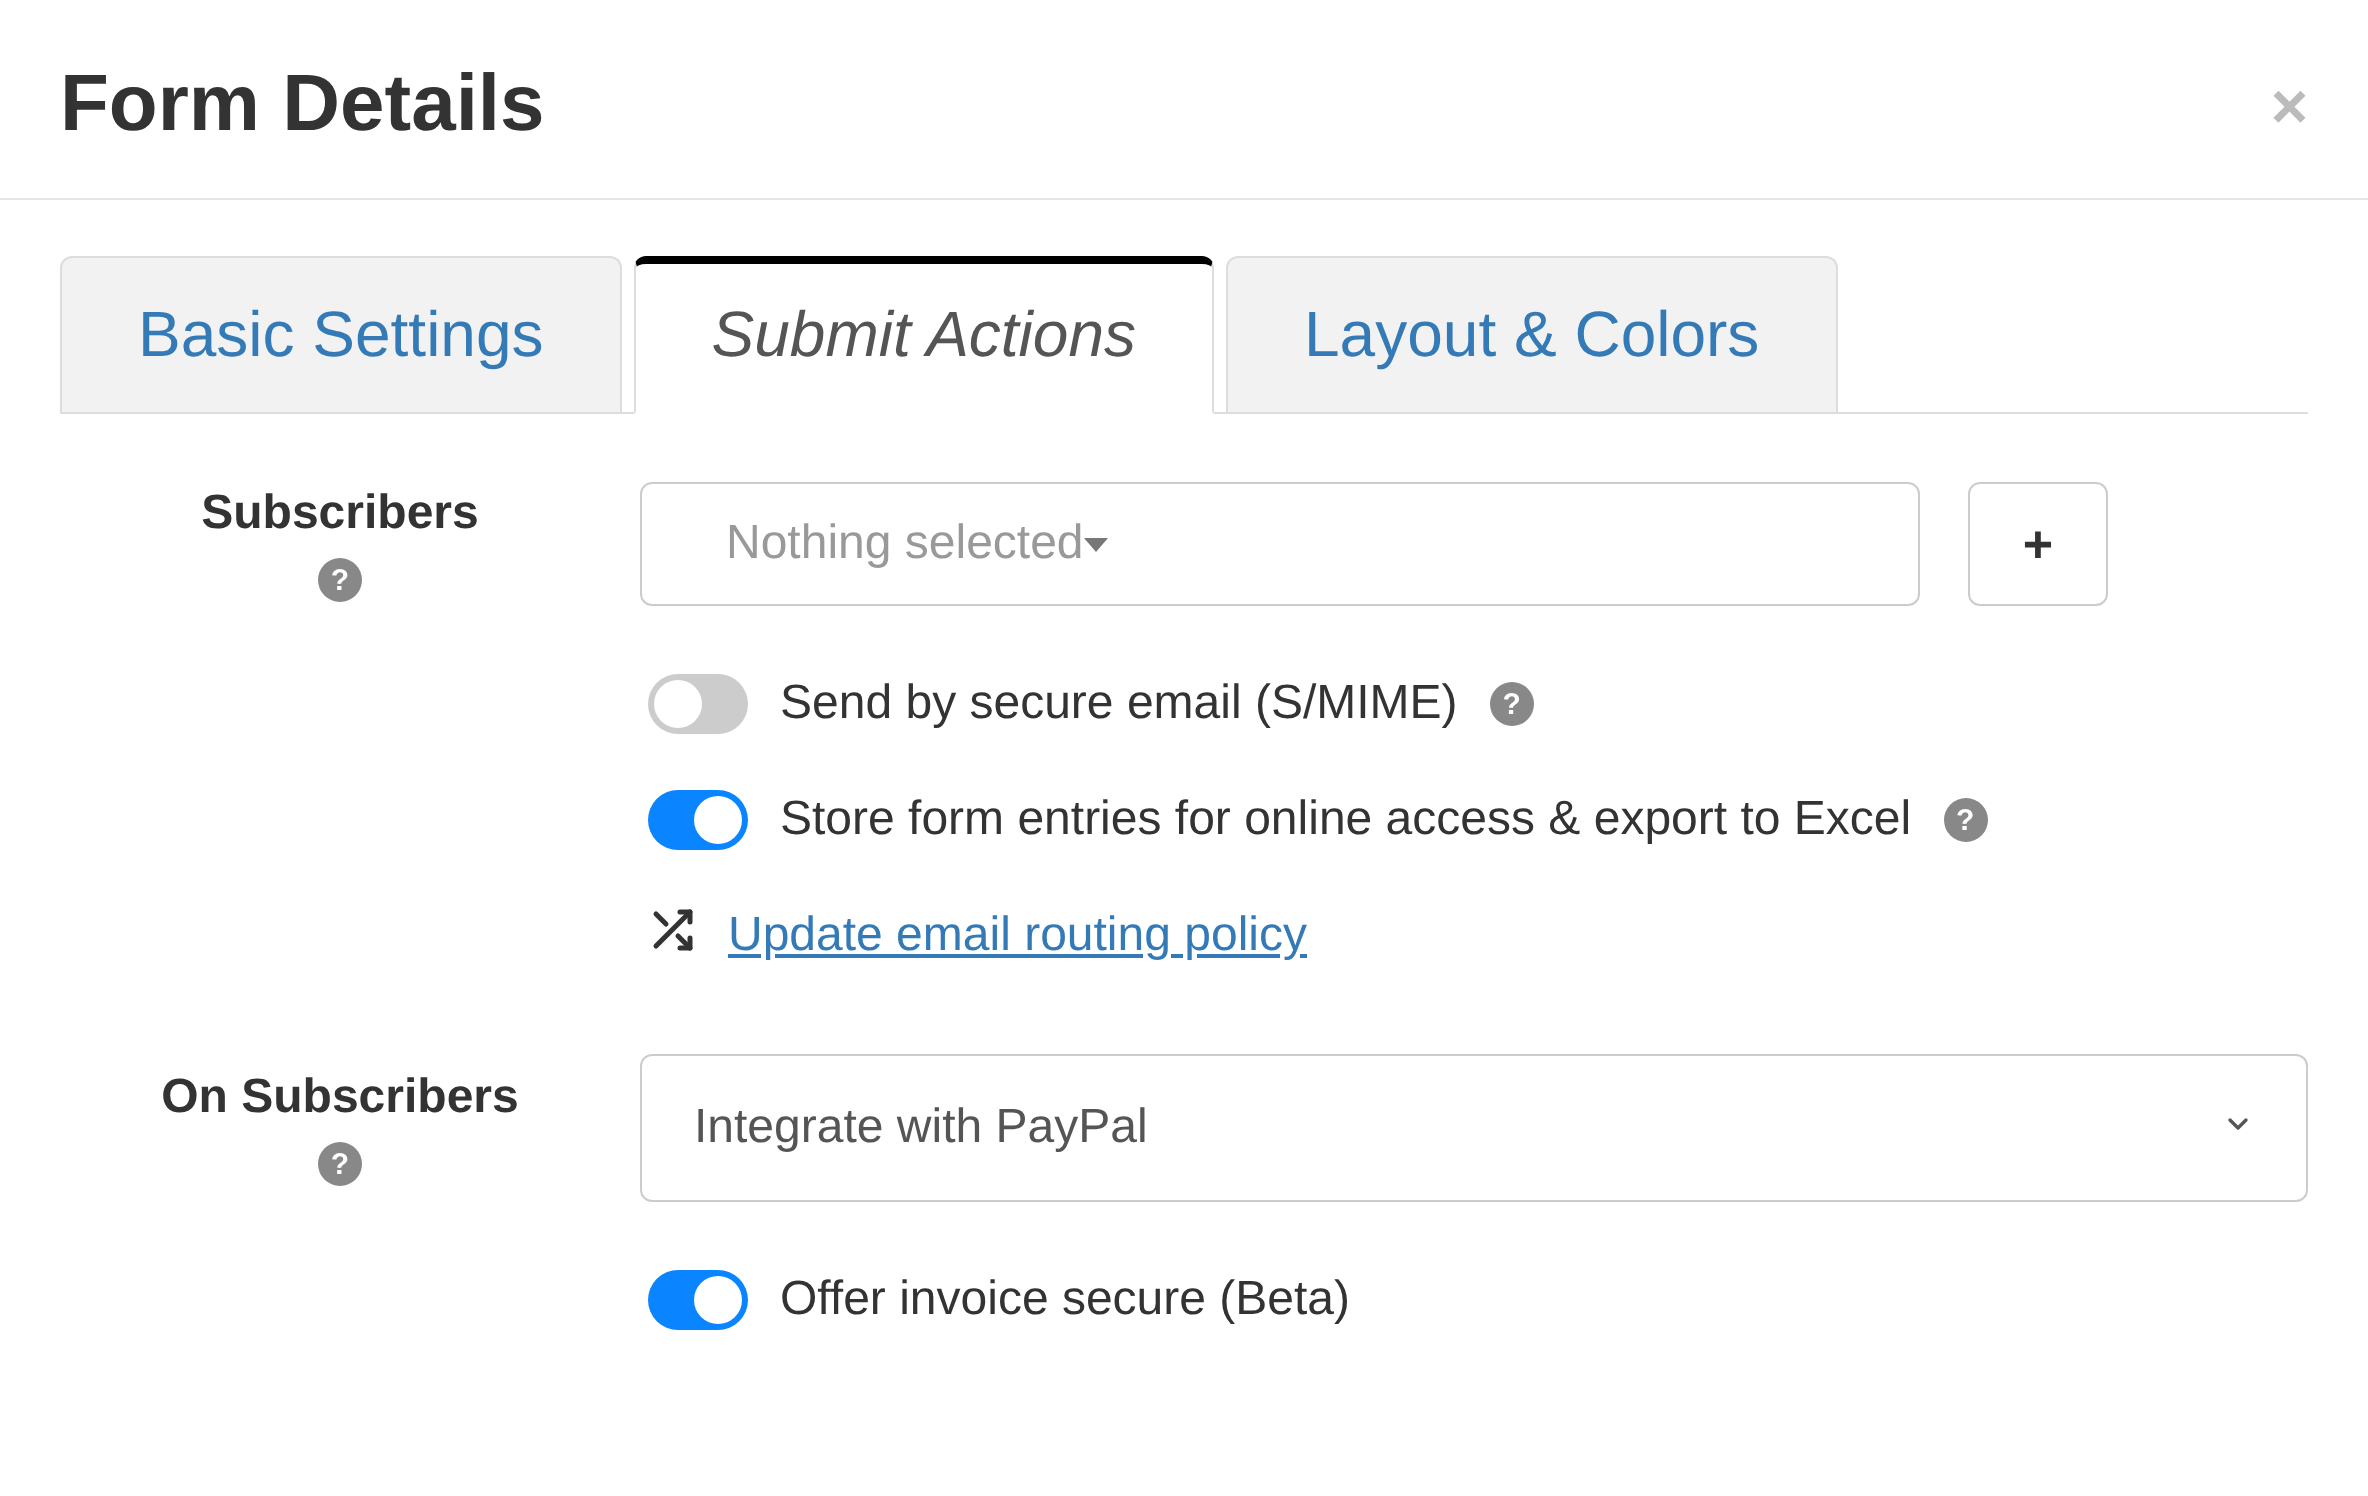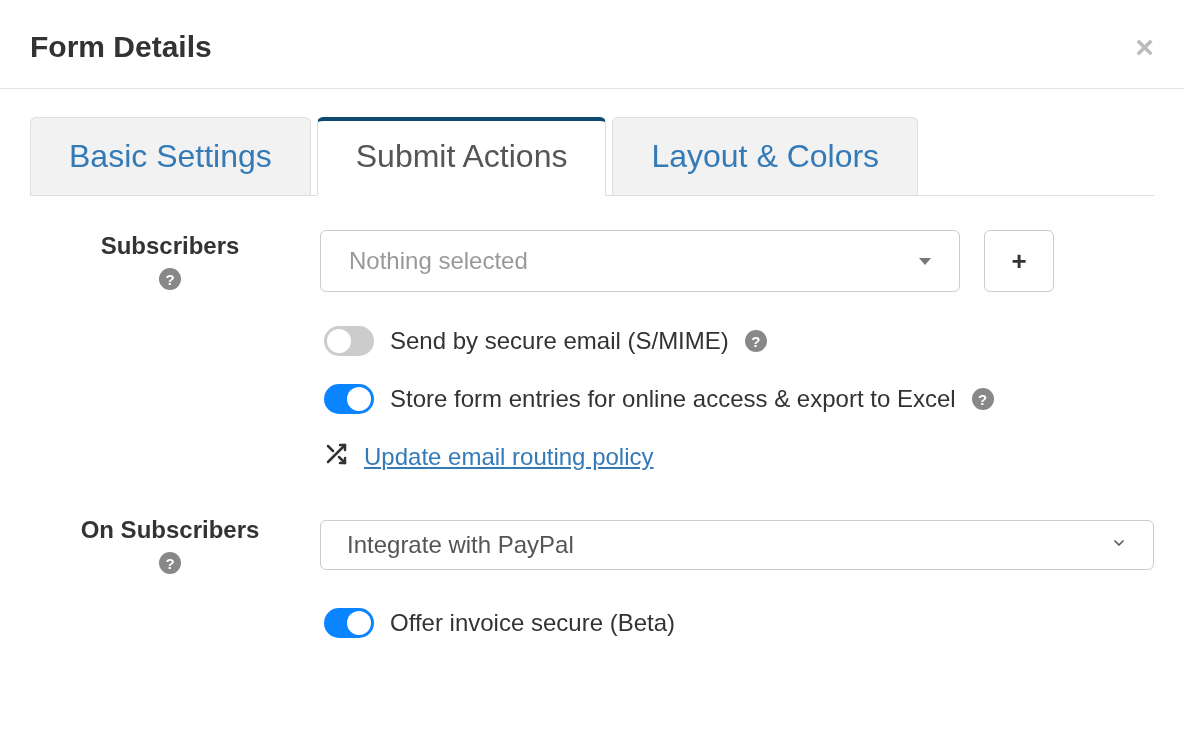--- a/index.html
+++ b/index.html
@@ -13,21 +13,21 @@
     height: 748px;
   }
   .modal-header {
     display: flex;
     align-items: center;
     justify-content: space-between;
     padding: 30px 30px 24px 30px;
     border-bottom: 1px solid #e5e5e5;
   }
   .modal-title {
-    font-size: 30px;
+    font-size: 40px;
     font-weight: 600;
     color: #333;
   }
   .close-x {
     font-size: 32px;
     color: #bbb;
     cursor: pointer;
     line-height: 1;
     font-weight: 700;
   }
@@ -46,24 +46,25 @@
     border-bottom: none;
     color: #337ab7;
     margin-right: 6px;
     border-radius: 6px 6px 0 0;
     cursor: pointer;
     position: relative;
   }
   .tab.active {
     background: #fff;
     color: #555;
-    border-top: 4px solid #0c4a6e;
+    border-top: 4px solid #000000;
     padding-top: 17px;
     margin-bottom: -1px;
     border-bottom: 1px solid #fff;
+    font-style: italic;
   }
   .form-section {
     padding: 34px 0 0 0;
   }
   .form-row {
     display: flex;
     align-items: center;
     margin-bottom: 20px;
   }
   .form-label {
@@ -99,32 +100,32 @@
     gap: 24px;
   }
   .select-box {
     flex: 1;
     max-width: 640px;
     border: 1px solid #ccc;
     border-radius: 6px;
     height: 62px;
     display: flex;
     align-items: center;
-    justify-content: space-between;
-    padding: 0 28px;
+    justify-content: flex-start;
+    padding: 0 42px;
     font-size: 24px;
     color: #999;
     cursor: pointer;
     background: #fff;
   }
   .full-select {
     flex: 1;
     border: 1px solid #ccc;
     border-radius: 6px;
-    height: 50px;
+    height: 74px;
     display: flex;
     align-items: center;
     justify-content: space-between;
     padding: 0 26px;
     font-size: 24px;
     color: #555;
     cursor: pointer;
     background: #fff;
   }
   .caret-down {

